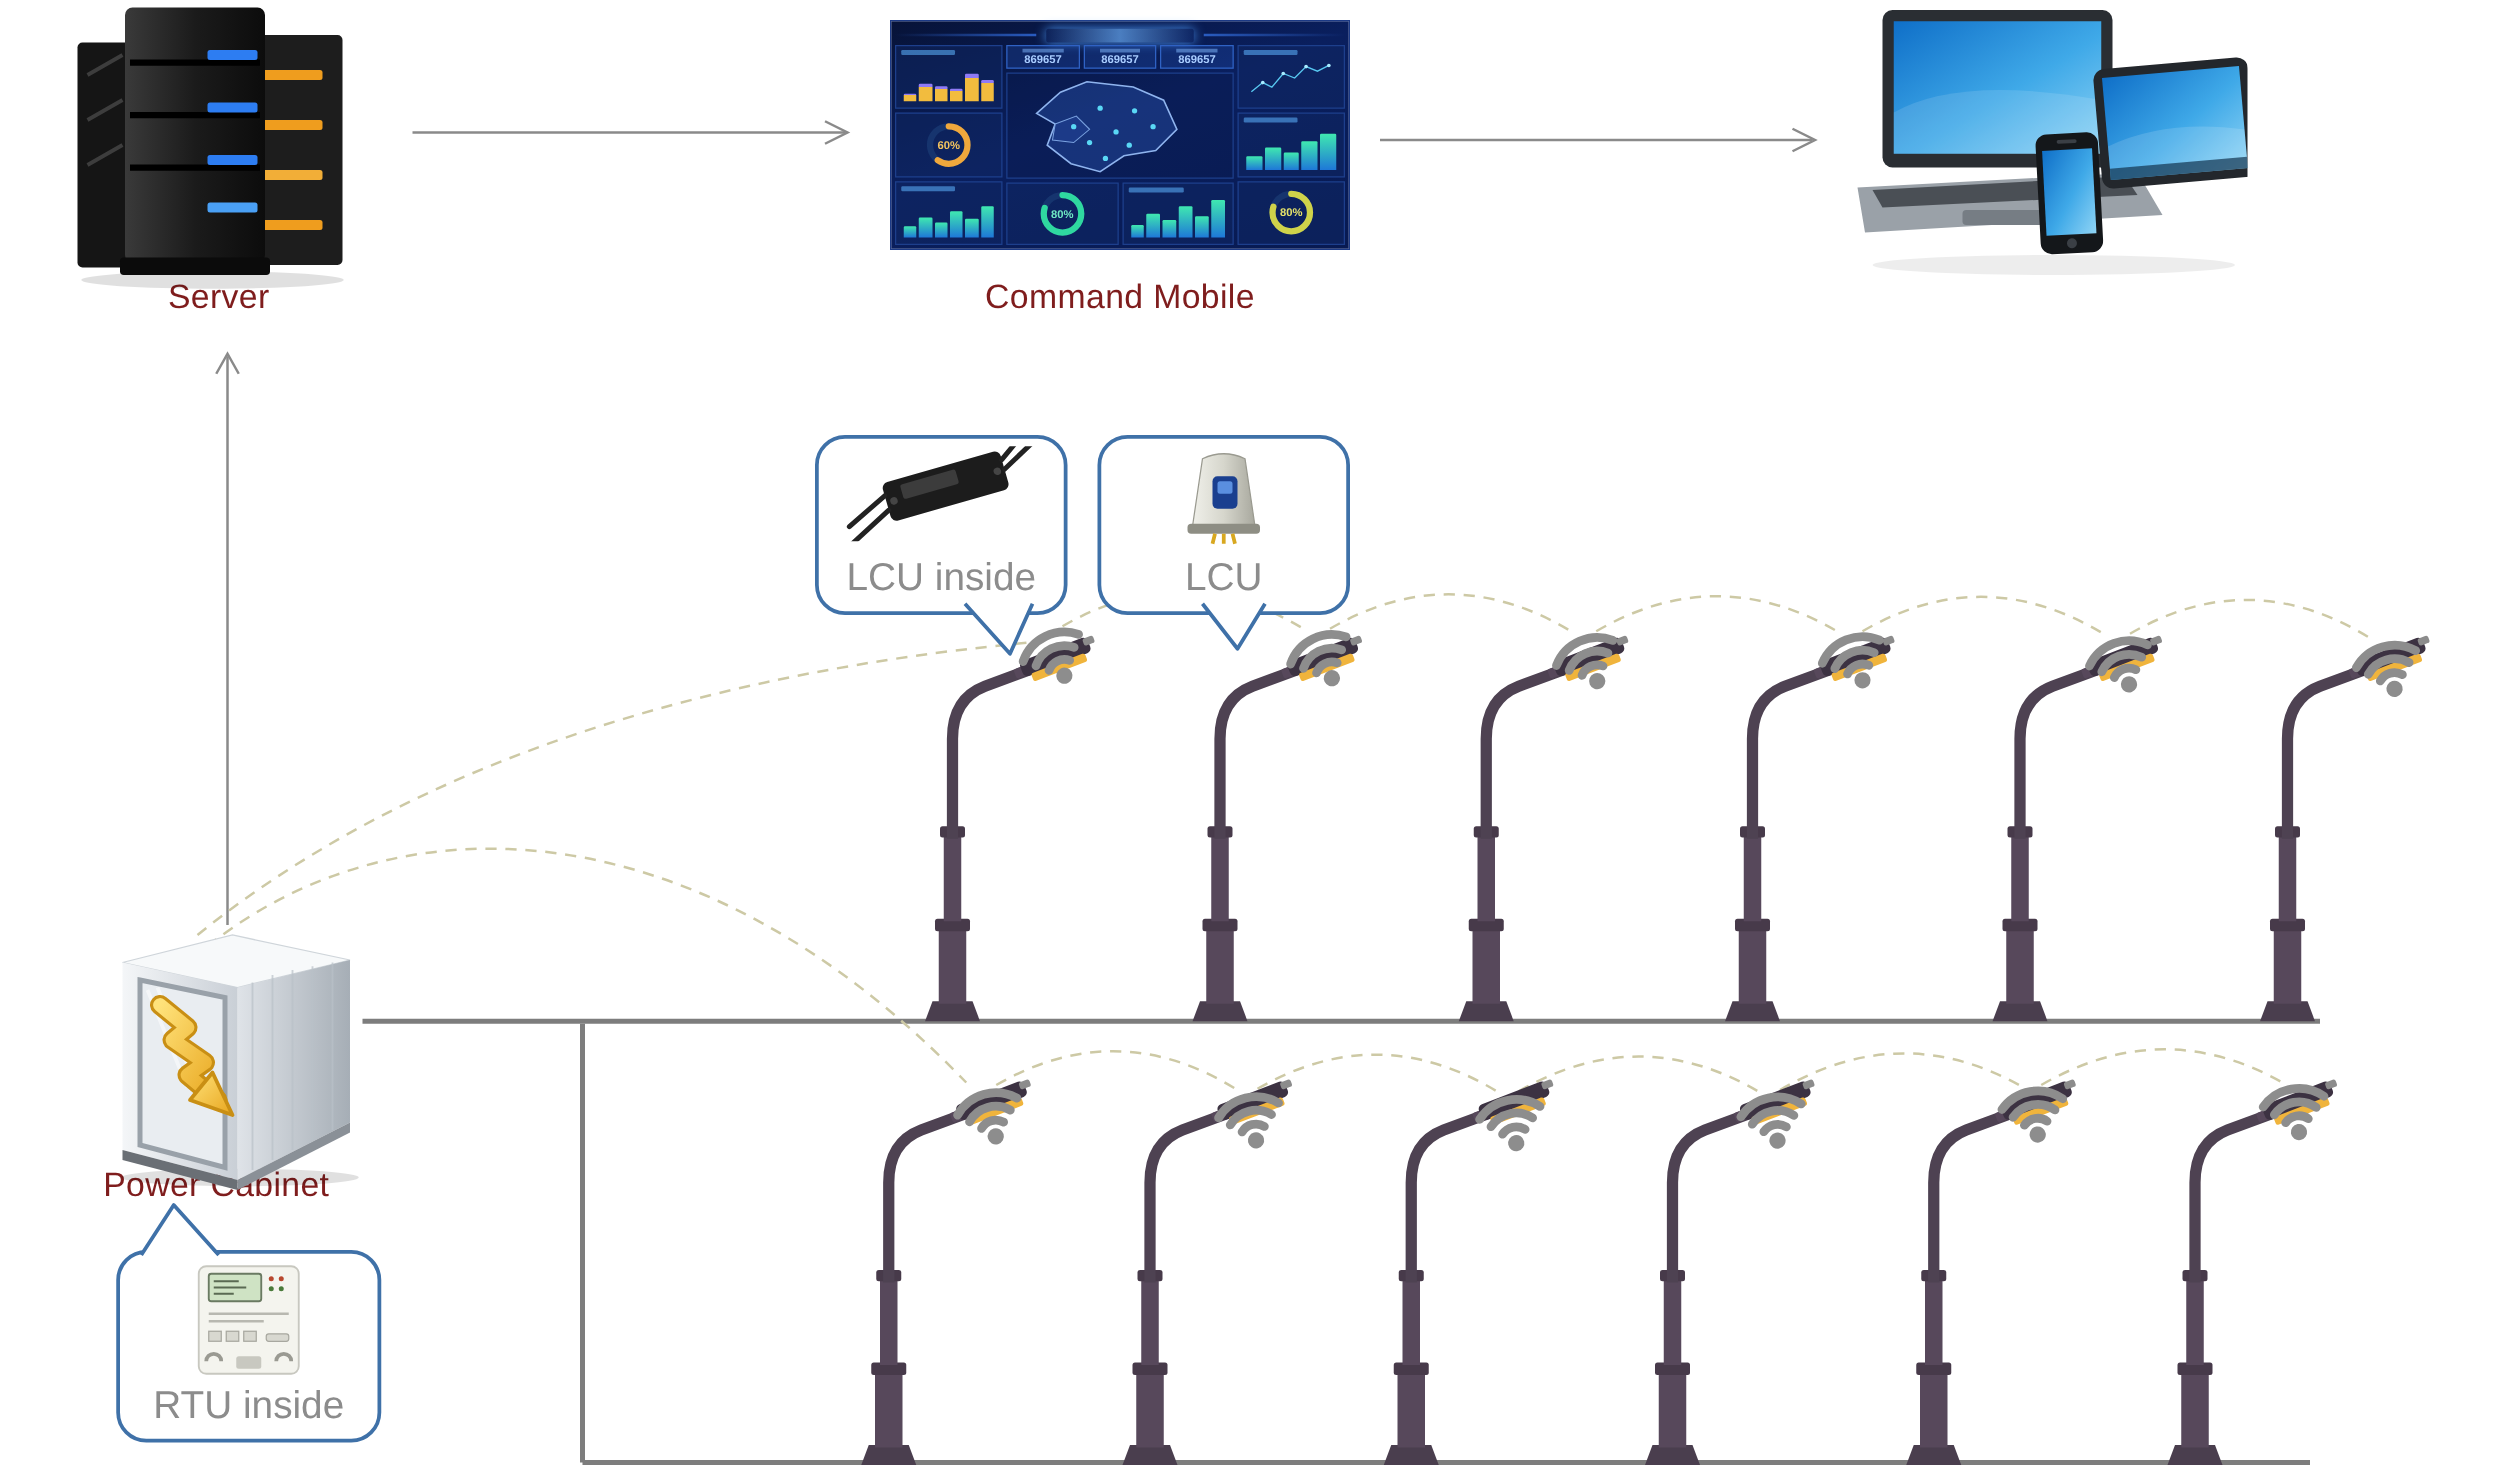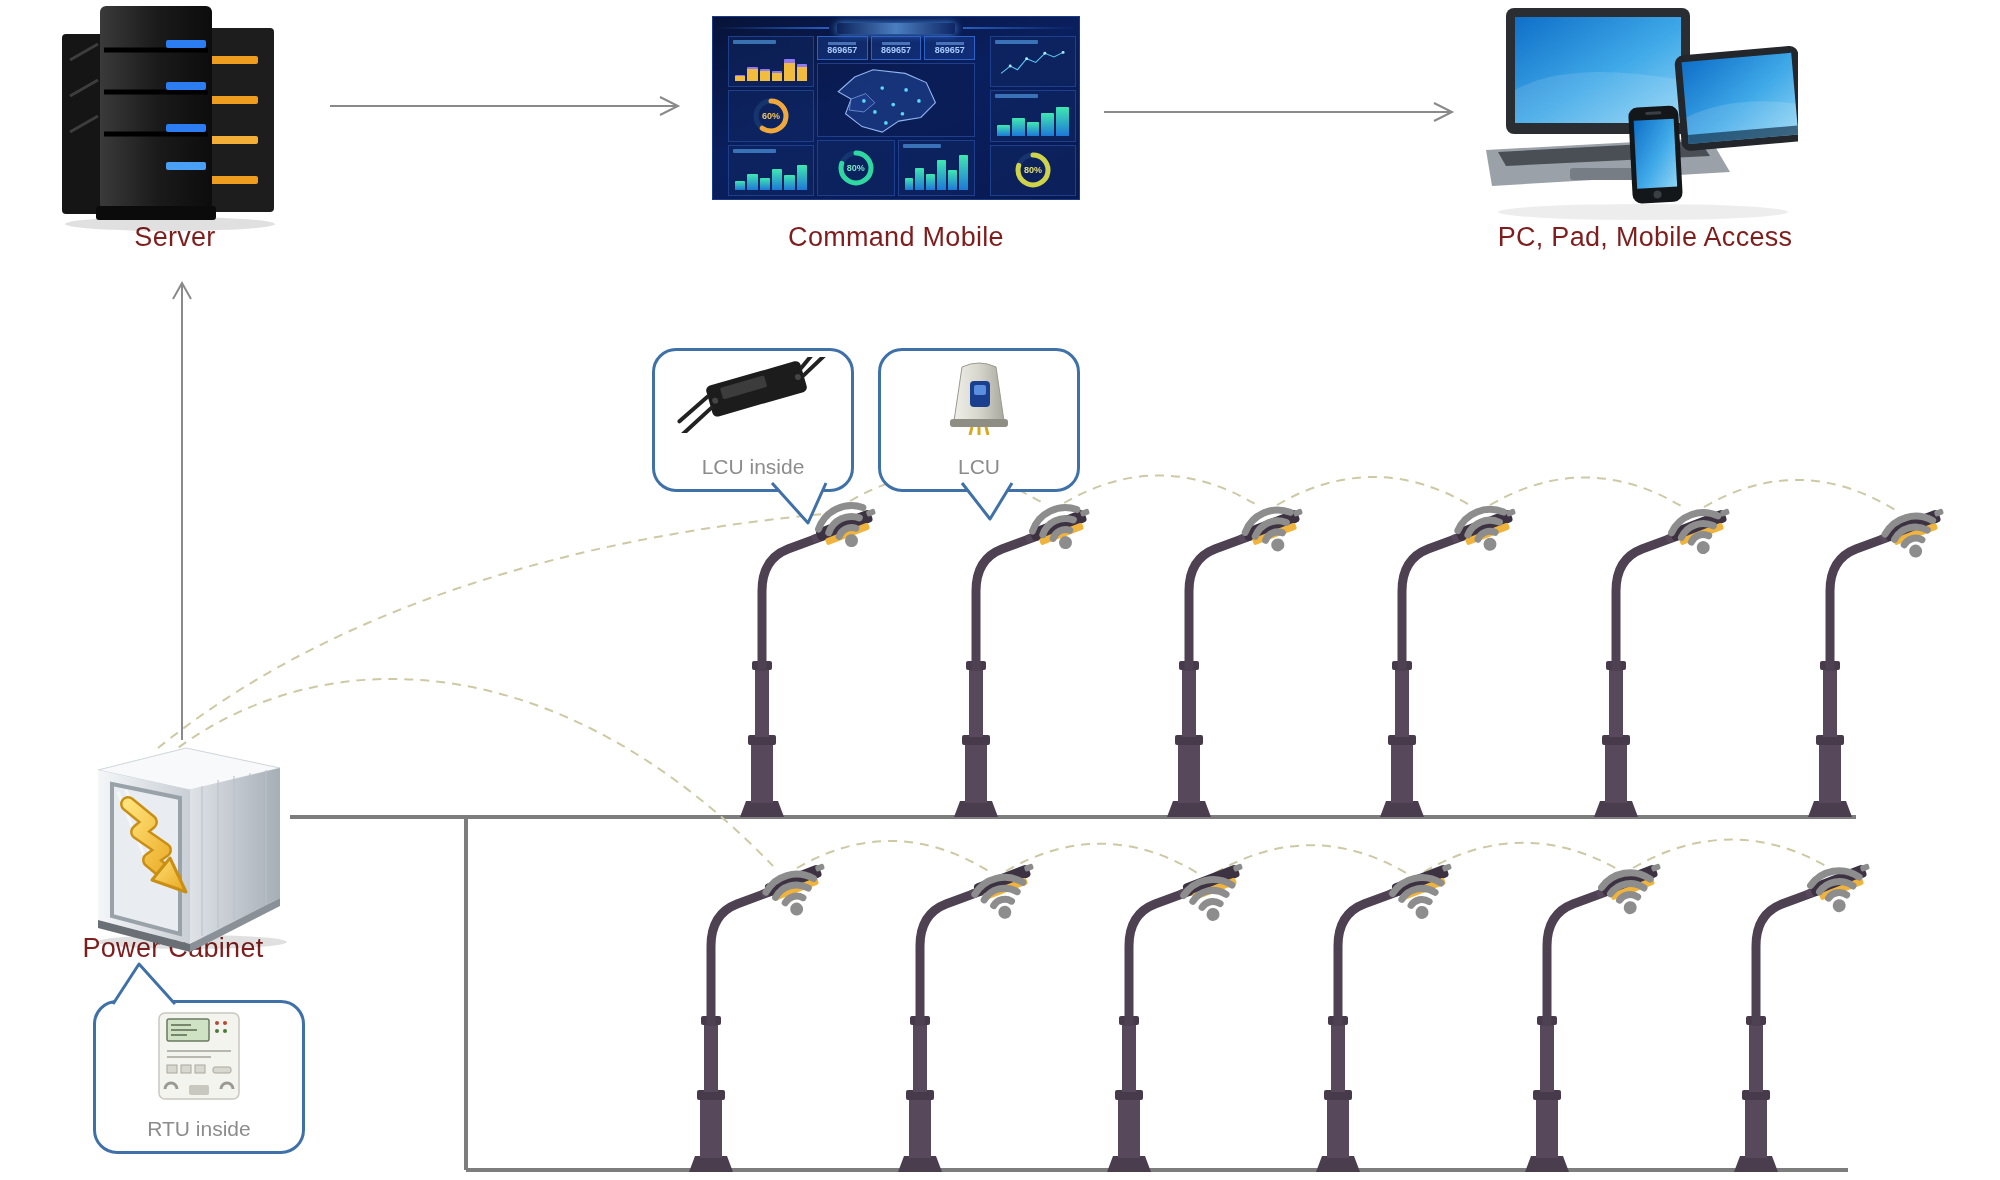--- a/index.html
+++ b/index.html
@@ -7,36 +7,36 @@
          font-family:"Liberation Sans", sans-serif;}
   svg{display:block}
   .abs{position:absolute}
 
   
   .label{position:absolute;color:#7f1d1d;font-size:27px;text-align:center;letter-spacing:.3px;}
 
   
   .callout{position:absolute;background:#fff;border:3px solid #3f71a8;border-radius:24px;
            display:flex;flex-direction:column;align-items:center;z-index:5;}
-  .callout .clabel{color:#8c8c8c;font-size:21px;line-height:1;margin-top:auto;margin-bottom:12px;}
+  .callout .clabel{color:#8c8c8c;font-size:31px;line-height:1;margin-top:auto;margin-bottom:12px;}
   .tail{position:absolute;z-index:6;}
 
   
   .cc{position:absolute;left:712px;top:16px;width:368px;height:184px;
       background:linear-gradient(160deg,#071338,#0a1f5e 45%,#081a52);
       border:1px solid #1c3a86;box-sizing:border-box;display:flex;flex-direction:column;
       padding:3px;z-index:4;}
   .cc-head{height:16px;display:flex;align-items:center;justify-content:center;gap:8px;}
   .cc-hline{height:2px;flex:1;background:linear-gradient(90deg,transparent,#2a5cc0);}
   .cc-hline.r{background:linear-gradient(90deg,#2a5cc0,transparent);}
   .cc-title{width:118px;height:11px;border-radius:2px;
       background:linear-gradient(90deg,rgba(60,130,255,.1),rgba(110,180,255,.65),rgba(60,130,255,.1));
       box-shadow:0 0 9px rgba(80,160,255,.9);}
   .cc-body{flex:1;display:flex;gap:3px;min-height:0;}
-  .cc-col{width:86px;display:flex;flex-direction:column;gap:3px;margin-left:12px;}
+  .cc-col{width:86px;display:flex;flex-direction:column;gap:3px;}
   .cc-mid{flex:1;display:flex;flex-direction:column;gap:3px;min-width:0;}
   .panel{background:rgba(16,40,100,.5);border:1px solid #1d3f8c;box-sizing:border-box;
          position:relative;padding:3px;flex:1;min-height:0;overflow:hidden;}
   .pt{height:4px;width:55%;background:rgba(95,180,255,.55);border-radius:1px;margin:0 0 2px 1px;}
   .bars{display:flex;align-items:flex-end;gap:2px;height:calc(100% - 8px);padding:0 3px;}
   .bars i{flex:1;border-radius:1px 1px 0 0;}
   .yb i{background:linear-gradient(180deg,#8f7af5 0,#8f7af5 16%,#f2bc3e 16%);}
   .gb i{background:linear-gradient(180deg,#3fe8b0,#1e78d8);}
   .donutp{display:flex;align-items:center;justify-content:center;}
   .donut{position:relative;width:42px;height:42px;}
@@ -335,21 +335,20 @@
       <path d="M7,62 Q55,44 117,58 L117,89 L7,89 Z" fill="#ffffff" opacity=".14"></path>
       <rect x="7" y="80" width="110" height="9" fill="#13334e" opacity=".7"></rect>
     </g>
     <g transform="translate(150,108) rotate(-3)">
       <rect x="0" y="0" width="50" height="96" rx="9" fill="#14171a"></rect>
       <rect x="5" y="13" width="40" height="68" fill="url(#scr)"></rect>
       <rect x="17" y="5" width="16" height="3" rx="1.5" fill="#3a3f45"></rect>
       <circle cx="25" cy="88" r="4" fill="#3a3f45"></circle>
     </g>
   </svg>
-  <div class="label" style="left:1450px;top:222px;width:390px">PC, Pad, Mobile Access</div>
 
   <svg class="abs" style="left:82px;top:740px;z-index:3" width="220" height="212" viewBox="0 0 220 212">
     <defs>
       <linearGradient id="gcab" x1="0" y1="0" x2="1" y2="0">
         <stop offset="0" stop-color="#f4f6f8"></stop>
           <stop offset="1" stop-color="#c9cfd6"></stop>
       </linearGradient>
       <linearGradient id="gcab2" x1="0" y1="0" x2="1" y2="0">
         <stop offset="0" stop-color="#dfe3e8"></stop>
           <stop offset="1" stop-color="#a6aeb6"></stop>

